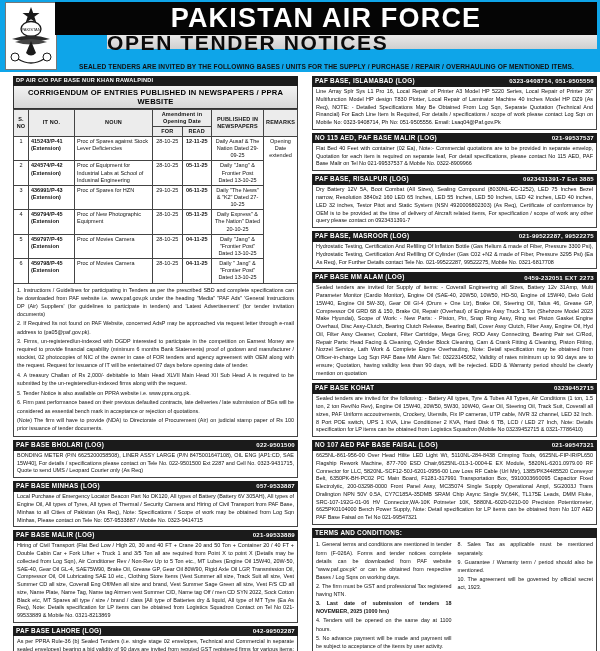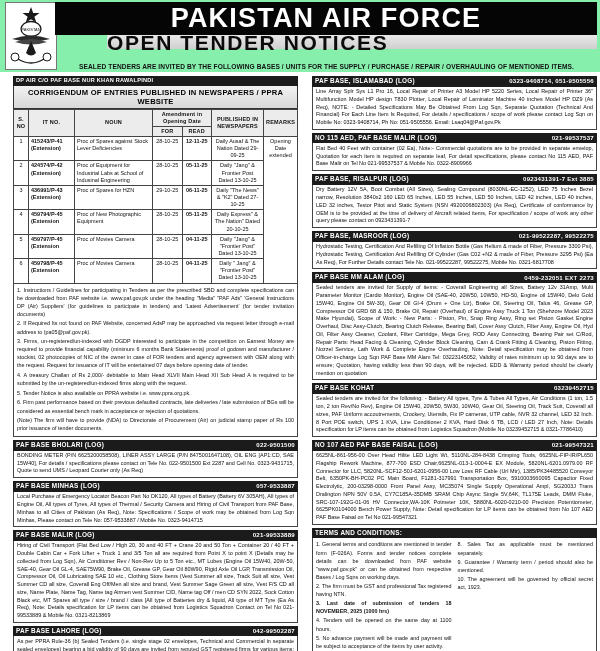--- a/index.html
+++ b/index.html
@@ -6,21 +6,21 @@
   body {
     width: 600px; height: 651px;
     background: #ffffff;
     font-family: "Liberation Sans", sans-serif;
     color: #111;
     overflow: hidden;
   }
   .page { width: 600px; height: 651px; position: relative; background: #fff; }
 
   
-  .masthead { position: relative; height: 72px; background: #86efac; }
+  .masthead { position: relative; height: 72px; background: #0ea5e9; }
   .band-black {
     position: absolute; left: 55px; top: 2px; right: 3px; height: 33px;
     background: #050505;
     display: flex; align-items: center; justify-content: center;
   }
   .band-black .title {
     color: #fff; font-weight: bold; font-size: 27px; letter-spacing: 1.2px;
     font-family: "Liberation Sans", sans-serif; line-height: 1;
     white-space: nowrap;
   }

